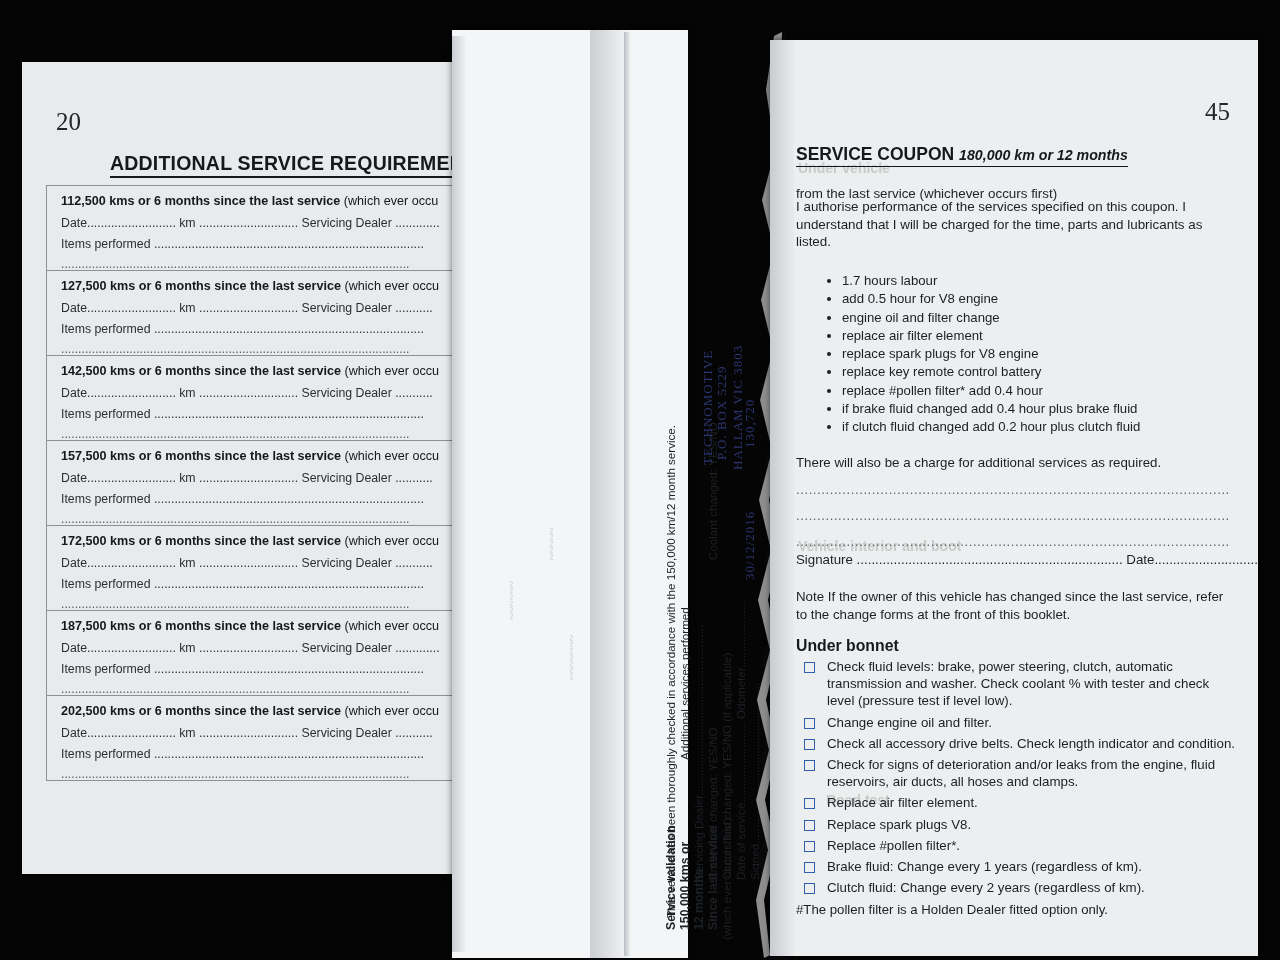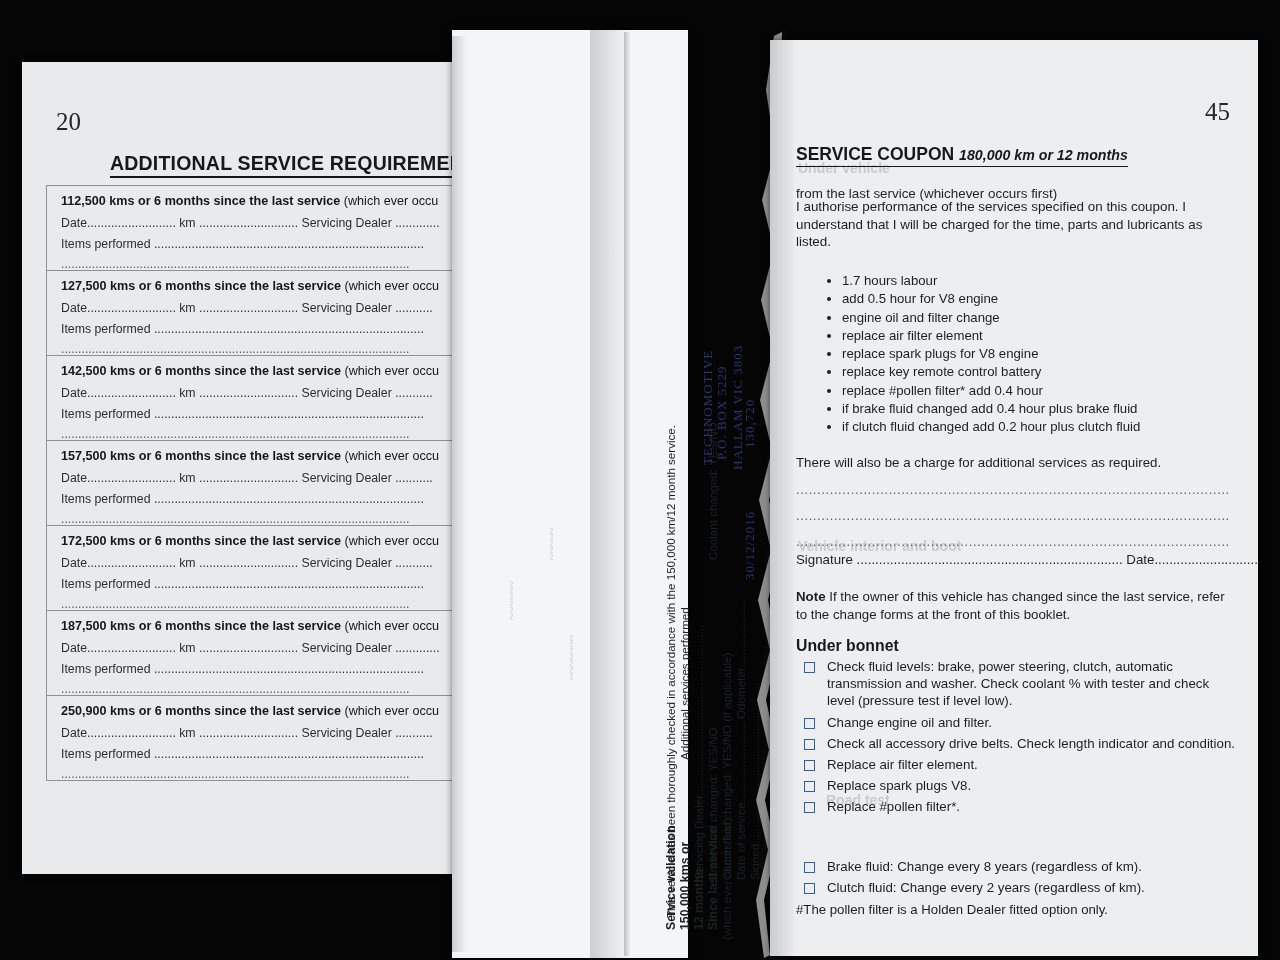--- a/index.html
+++ b/index.html
@@ -260,21 +260,21 @@
   }
   .note {
     position: absolute;
     left: 26px;
     top: 548px;
     width: 438px;
     font-size: 13.3px;
     line-height: 17.5px;
     color: #1c1f23;
   }
-  .note b { font-weight: bold; }
+  .note b { font-weight: normal; }
   .section-head {
     position: absolute;
     left: 26px;
     font-size: 15.8px;
     font-weight: bold;
     color: #15181c;
   }
   .check-list {
     position: absolute;
     left: 26px;
@@ -369,21 +369,21 @@
       </div>
 
       <div class="svc-block">
         <div class="svc-head"><span>187,500 kms or 6 months since the last service</span> <span class="light">(which ever occu</span></div>
         <div class="svc-line">Date.......................... km ............................. Servicing Dealer .............</div>
         <div class="svc-line second">Items performed ...............................................................................</div>
         <div class="svc-line blank">......................................................................................................</div>
       </div>
 
       <div class="svc-block">
-        <div class="svc-head"><span>250,900 kms or 6 months since the last service</span> <span class="light">(which ever occu</span></div>
+        <div class="svc-head"><span>202,500 kms or 6 months since the last service</span> <span class="light">(which ever occu</span></div>
         <div class="svc-line">Date.......................... km ............................. Servicing Dealer ...........</div>
         <div class="svc-line second">Items performed ...............................................................................</div>
         <div class="svc-line blank">......................................................................................................</div>
       </div>
 
     </div>
   </div>
 
   <div class="insert"></div>
   <div class="insert-fold-a"></div>
@@ -470,36 +470,40 @@
       <div class="check-row">
         <span class="cbox"></span>
         <span class="check-txt">Change engine oil and filter.</span>
       </div>
       <div class="check-row">
         <span class="cbox"></span>
         <span class="check-txt">Check all accessory drive belts. Check length indicator and condition.</span>
       </div>
       <div class="check-row">
         <span class="cbox"></span>
+        <span class="check-txt">Check for signs of deterioration and/or leaks from the engine, fluid reservoirs, air ducts, all hoses and clamps.</span>
+      </div>
+      <div class="check-row">
+        <span class="cbox"></span>
         <span class="check-txt">Replace air filter element.</span>
       </div>
       <div class="check-row">
         <span class="cbox"></span>
         <span class="check-txt">Replace spark plugs V8.</span>
       </div>
       <div class="check-row">
         <span class="cbox"></span>
         <span class="check-txt">Replace #pollen filter*.</span>
       </div>
     </div>
 
     <div class="check-list" style="top:818px;">
       <div class="check-row">
         <span class="cbox"></span>
-        <span class="check-txt">Brake fluid: Change every 8 years (regardless of km).</span>
+        <span class="check-txt">Brake fluid: Change every 1 years (regardless of km).</span>
       </div>
       <div class="check-row">
         <span class="cbox"></span>
         <span class="check-txt">Clutch fluid: Change every 2 years (regardless of km).</span>
       </div>
     </div>
 
     <div class="pollen-note" style="top:862px;">#The pollen filter is a Holden Dealer fitted option only.</div>
   </div>
 

